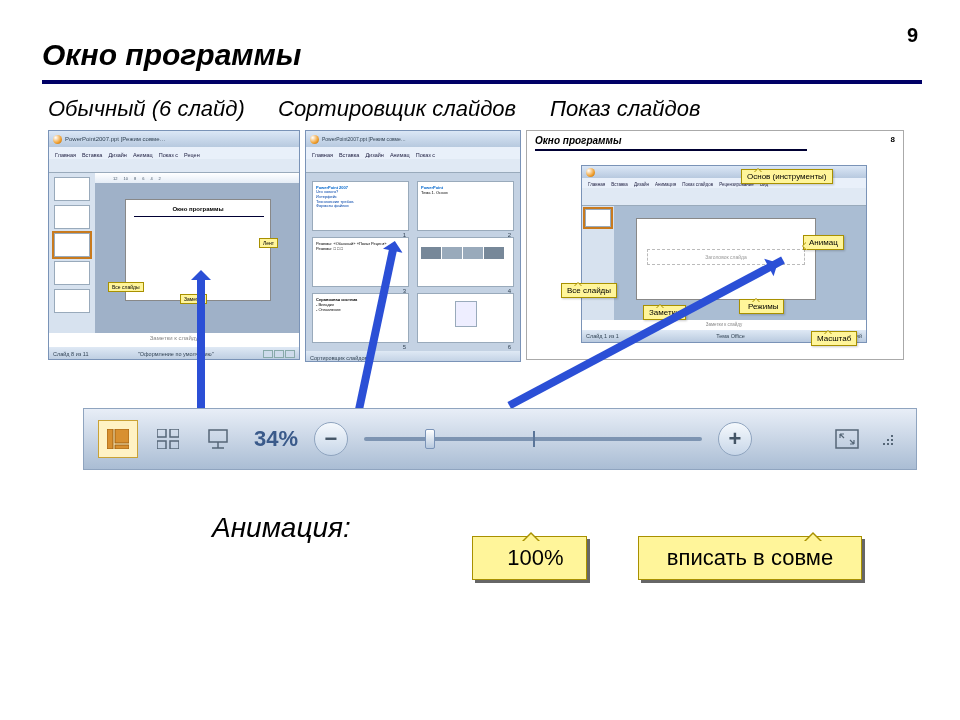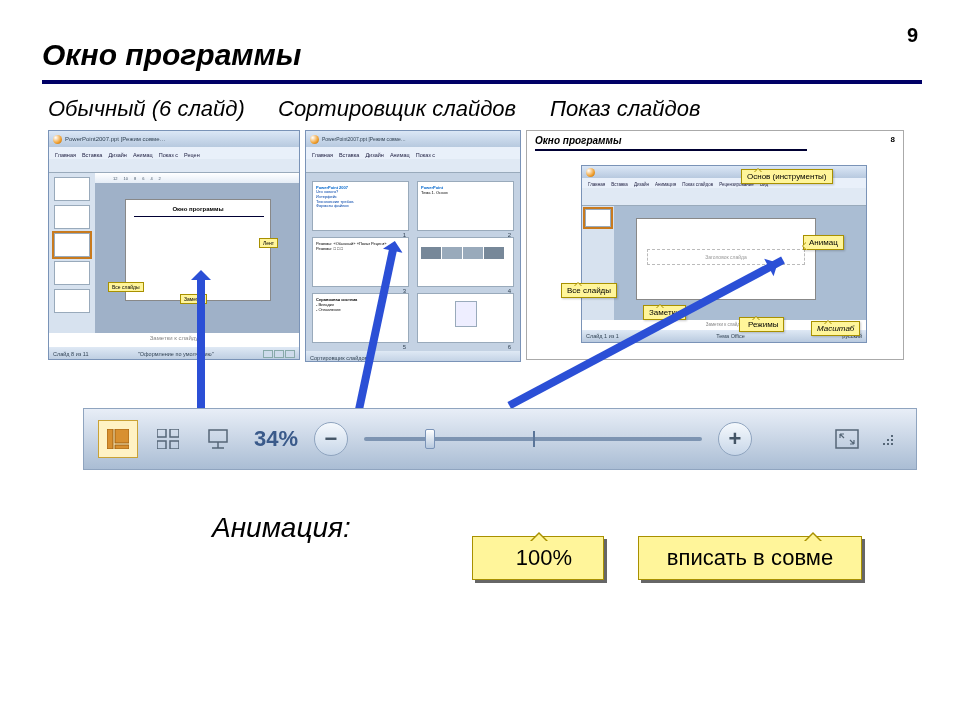--- a/index.html
+++ b/index.html
@@ -108,21 +108,21 @@
   .roundbtn{width:34px;height:34px;border-radius:50%;background:linear-gradient(#f5f9fd,#c7d6e8);border:1px solid #8fa4bf;display:flex;align-items:center;justify-content:center;font-size:22px;color:#456;font-weight:bold;}
   .slider{flex:1; height:4px; background:#7d94b2; border-radius:2px; position:relative; margin:0 6px;}
   .slider::before{content:''; position:absolute; left:50%; top:-6px; width:2px; height:16px; background:#5a7599;}
   .slider .knob{position:absolute; left:18%; top:-8px; width:10px; height:20px; background:linear-gradient(#fff,#b7c9df); border:1px solid #7a93b7; border-radius:2px;}
   .spacer{flex:0 0 60px;}
   .endicon{width:30px;height:30px;display:flex;align-items:center;justify-content:center;color:#456;}
 
   
   .scale-label{position:absolute; top:512px; left:212px; font-style:italic; font-size:28px;}
   .bigcallout{position:absolute; top:536px; height:44px; background:#fff59a; border:1px solid #a89000; box-shadow:3px 3px 0 #666; font-size:22px; display:flex; align-items:center; justify-content:center;}
-  .bc1{left:472px; width:132px;padding-left:12px;}
+  .bc1{left:472px; width:115px;padding-left:12px;}
   .bc2{left:638px; width:224px;}
   .bigcallout::before{content:''; position:absolute; top:-14px; left:50%; margin-left:-8px; border:9px solid transparent; border-bottom-color:#a89000;}
   .bigcallout.bc2::before{left:78%;}
   .bigcallout::after{content:''; position:absolute; top:-12px; left:50%; margin-left:-8px; border:9px solid transparent; border-bottom-color:#fff59a;}
   .bigcallout.bc2::after{left:78%;}
 
   
   svg{display:block;}
 </style>
 </head>
@@ -280,22 +280,22 @@
       <span>Слайд 1 из 1</span>
       <span>Тема Office</span>
       <span>русский</span>
     </div>
   </div>
 
   <div class="co up" style="top:38px; left:214px;">Основ (инструменты)</div>
   <div class="co left" style="top:104px; left:276px;">Анимац</div>
   <div class="co up" style="top:152px; left:34px;">Все слайды</div>
   <div class="co up" style="top:174px; left:116px;">Заметки</div>
-  <div class="co up" style="top:186px; left:212px;padding-left:8px;">Режимы</div>
-  <div class="co up" style="top:190px; left:284px;font-style:italic;">Масштаб</div>
+  <div class="co up" style="top:168px; left:212px;padding-left:8px;">Режимы</div>
+  <div class="co up" style="top:200px; left:284px;">Масштаб</div>
 </div>
 
 <div class="arrow ar1"></div>
 <div class="arrow ar2"></div>
 <div class="ar3"></div>
 
 <div class="zoombar">
   <div class="zbtn active">
     <svg width="22" height="20" viewBox="0 0 22 20">
         <rect x="0" y="0" width="6" height="20" fill="#d89030" stroke="#a06010"></rect>

